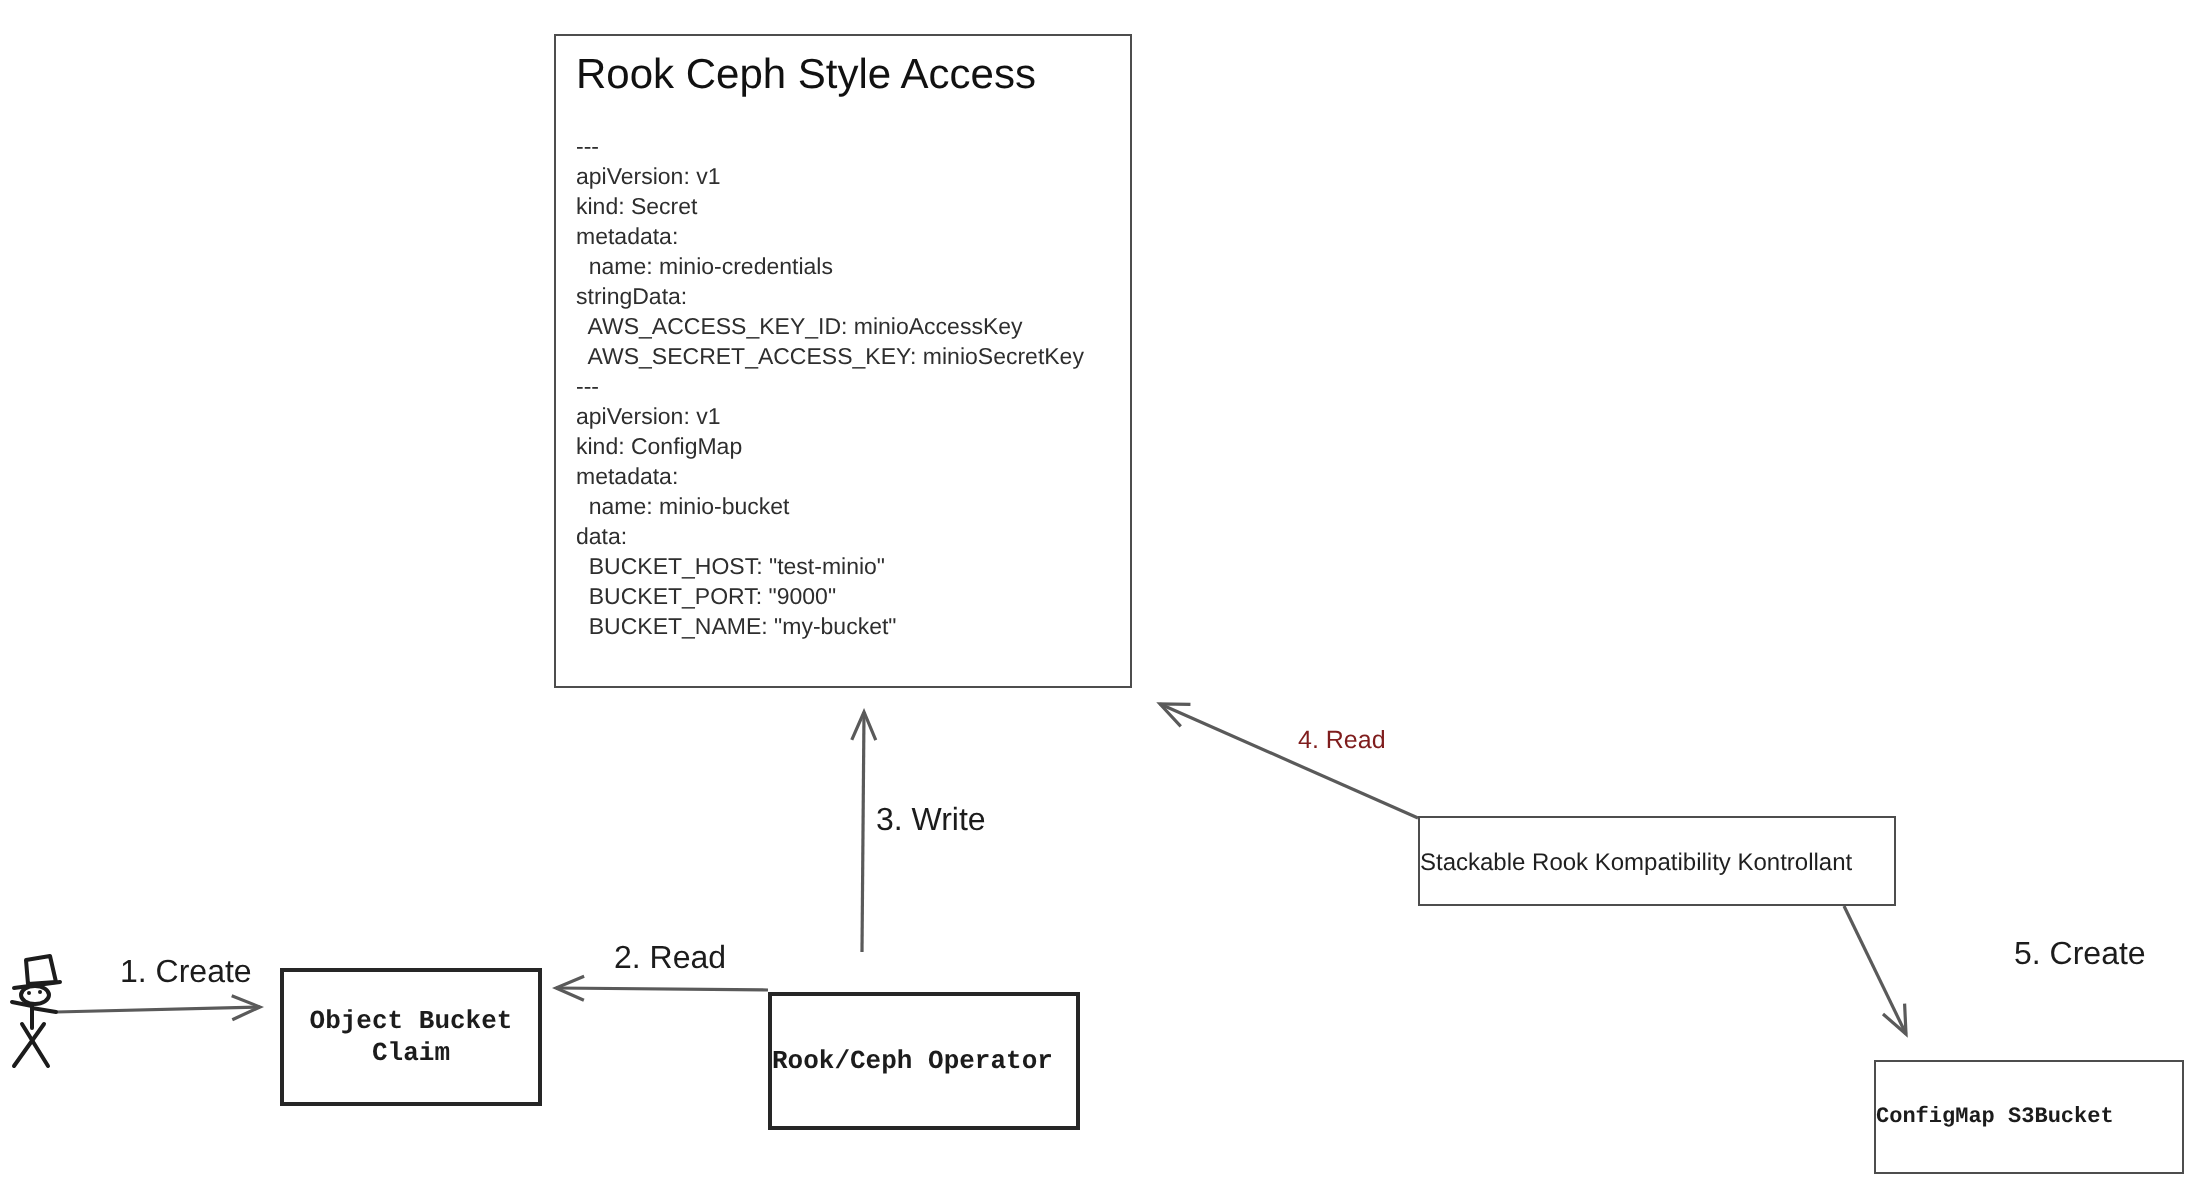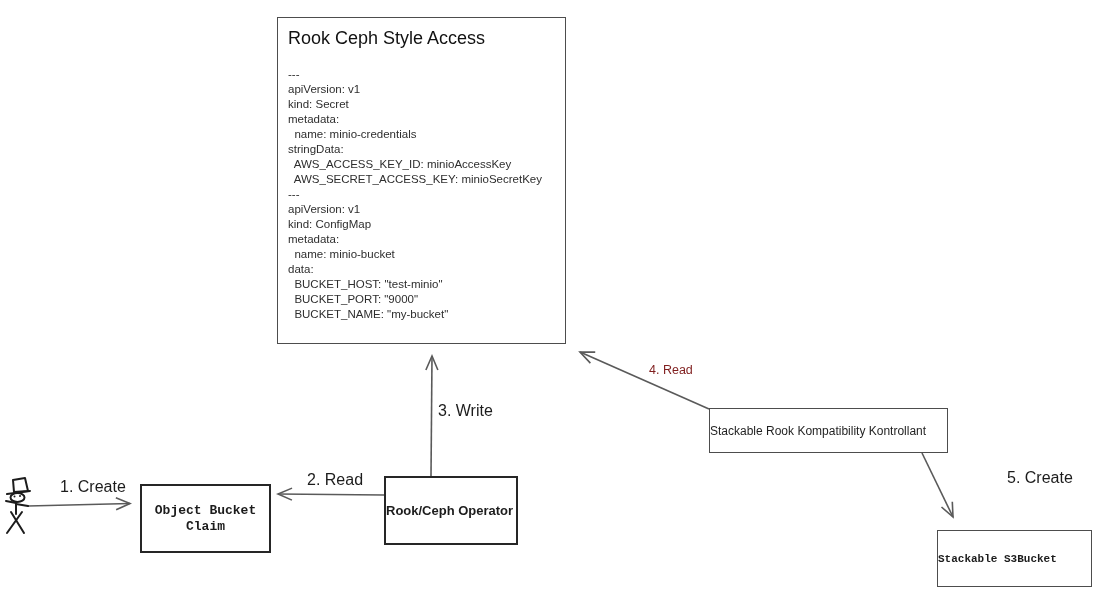--- a/index.html
+++ b/index.html
@@ -42,21 +42,21 @@
     align-items: center;
     justify-content: flex-start;
     text-align: center;
   }
   #main-box {
     left: 277px; top: 17px;
     width: 289px; height: 327px;
     padding: 9px 10px;
   }
   #main-box .main-title {
-    font-size: 18px;
+    font-size: 21px;
     line-height: 22px;
     color: #111111;
   }
   #main-box .yaml {
     margin: 18px 0 0 0;
     font-family: "Liberation Sans", sans-serif;
     font-size: 11.5px;
     line-height: 15px;
     white-space: pre;
     color: #2e2e2e;
@@ -64,23 +64,23 @@
   #obc-box {
     left: 140px; top: 456px;
     width: 131px; height: 69px;
     font-family: "Liberation Mono", monospace;
     font-weight: bold;
     font-size: 13px;
     line-height: 16px;
     margin-top: 28px;
   }
   #operator-box {
-    left: 384px; top: 476px;
-    width: 134px; height: 69px;
-    font-family: Liberation Sans, sans-serif;
+    left: 384px; top: 496px;
+    width: 156px; height: 69px;
+    font-family: Liberation Mono, monospace;
     font-weight: bold;
     font-size: 13px;
   }
   #kontrollant-box {
     left: 709px; top: 408px;
     width: 239px; height: 45px;
     font-size: 12px;
     white-space: nowrap;
     color: #1f1f1f;
   }
@@ -168,21 +168,21 @@
 
   <div id="operator-box" class="box box-heavy center-flex">
     <span>Rook/Ceph Operator</span>
   </div>
 
   <div id="kontrollant-box" class="box box-light center-flex">
     <span>Stackable Rook Kompatibility Kontrollant</span>
   </div>
 
   <div id="s3bucket-box" class="box box-light center-flex">
-    <span>Stackable S3Bucket</span>
+    <span>ConfigMap S3Bucket</span>
   </div>
 
   <span id="lbl-create-obc" class="lbl">1. Create</span>
   <span id="lbl-read-obc" class="lbl">2. Read</span>
   <span id="lbl-write" class="lbl">3. Write</span>
   <span id="lbl-read-secret" class="lbl lbl-sans">4. Read</span>
   <span id="lbl-create-s3" class="lbl">5. Create</span>
 
 </div>
 

